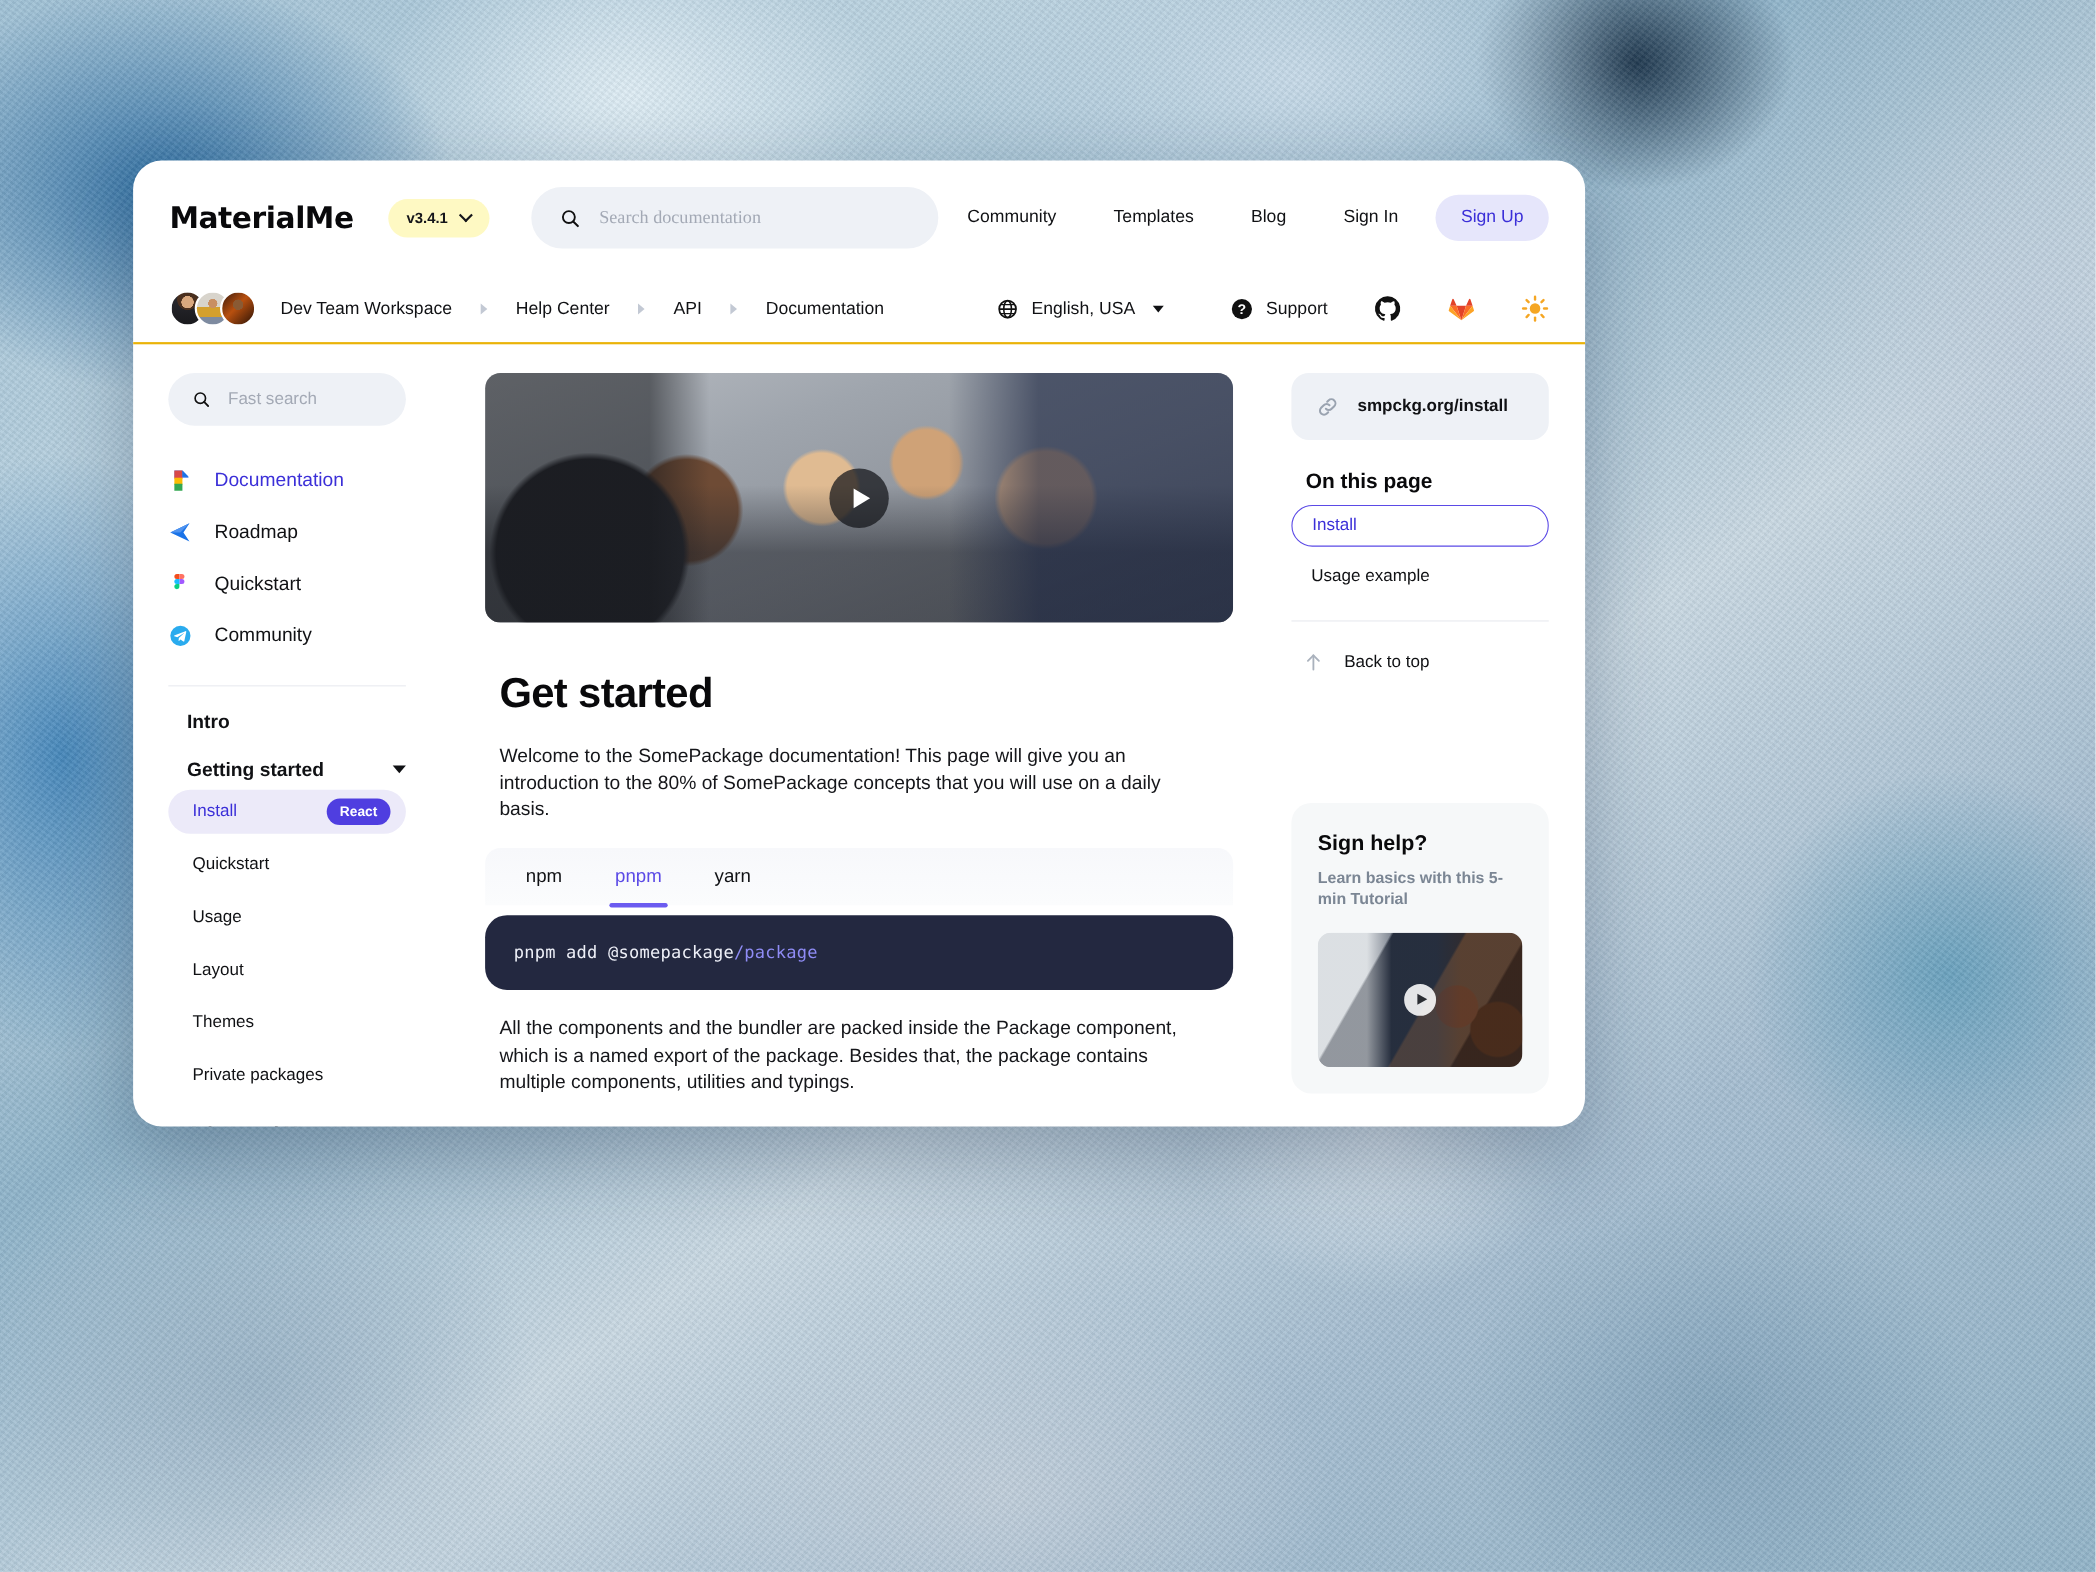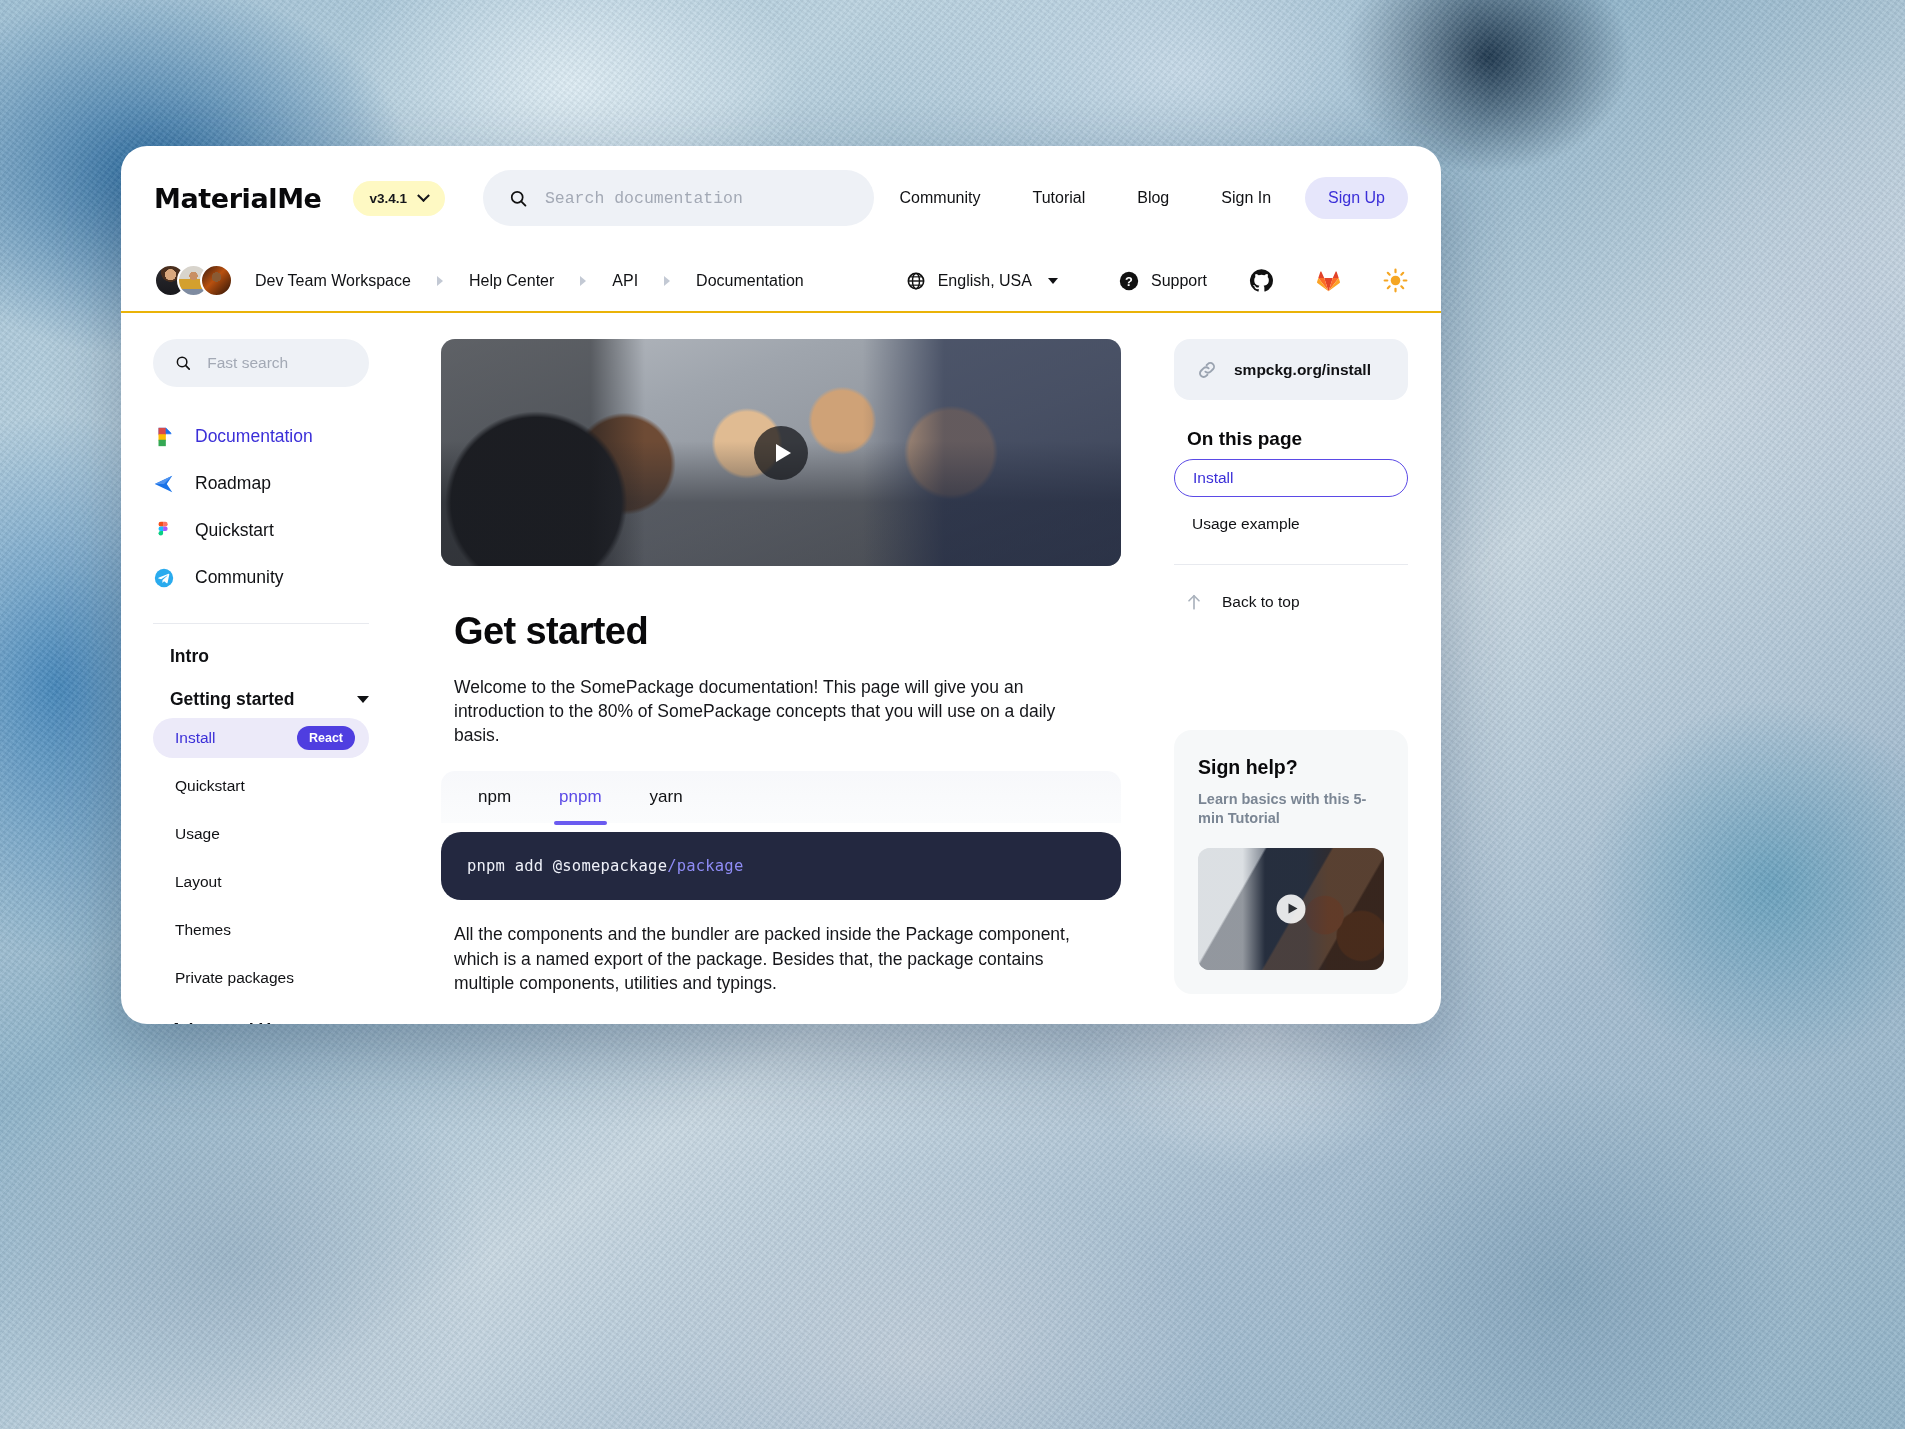--- a/index.html
+++ b/index.html
@@ -76,21 +76,21 @@
     width: 422px; height: 56px;
     background: #eef1f6;
     border-radius: 999px;
     display: flex; align-items: center;
     padding: 0 26px; gap: 17px;
     cursor: text;
   }
   .search-wrap input {
     border: none; outline: none; background: transparent;
     font-size: 16.5px; color: #1b1c20; width: 100%;
-    font-family: Liberation Mono, monospace;
+    font-family: Liberation Serif, serif;
   }
   .search-wrap input::placeholder { color:#a3a9b5; }
 
   .topnav { margin-left: auto; display: flex; align-items: center; gap: 0; }
   .topnav a {
     font-size: 16px; color: #101114; text-decoration: none;
     padding: 0 26px; font-weight: 400; white-space: nowrap;
   }
   .signup-btn {
     background: #e6e6fb; color: #3b2fd8 !important;
@@ -310,21 +310,21 @@
     <div class="search-wrap">
       <svg width="21" height="21" viewBox="0 0 24 24" fill="none">
         <circle cx="10.5" cy="10.5" r="7" stroke="#111" stroke-width="2.2"></circle>
         <line x1="15.6" y1="15.6" x2="21" y2="21" stroke="#111" stroke-width="2.4" stroke-linecap="round"></line>
       </svg>
       <input type="text" placeholder="Search documentation" style="">
     </div>
 
     <nav class="topnav">
       <a href="#">Community</a>
-      <a href="#">Tutorial</a>
+      <a href="#">Templates</a>
       <a href="#">Blog</a>
       <a href="#">Sign In</a>
       <a href="#" class="signup-btn">Sign Up</a>
     </nav>
   </div>
 
   <div class="crumbbar">
     <div class="avatars">
       <div class="av av1"></div>
       <div class="av av2"></div>

